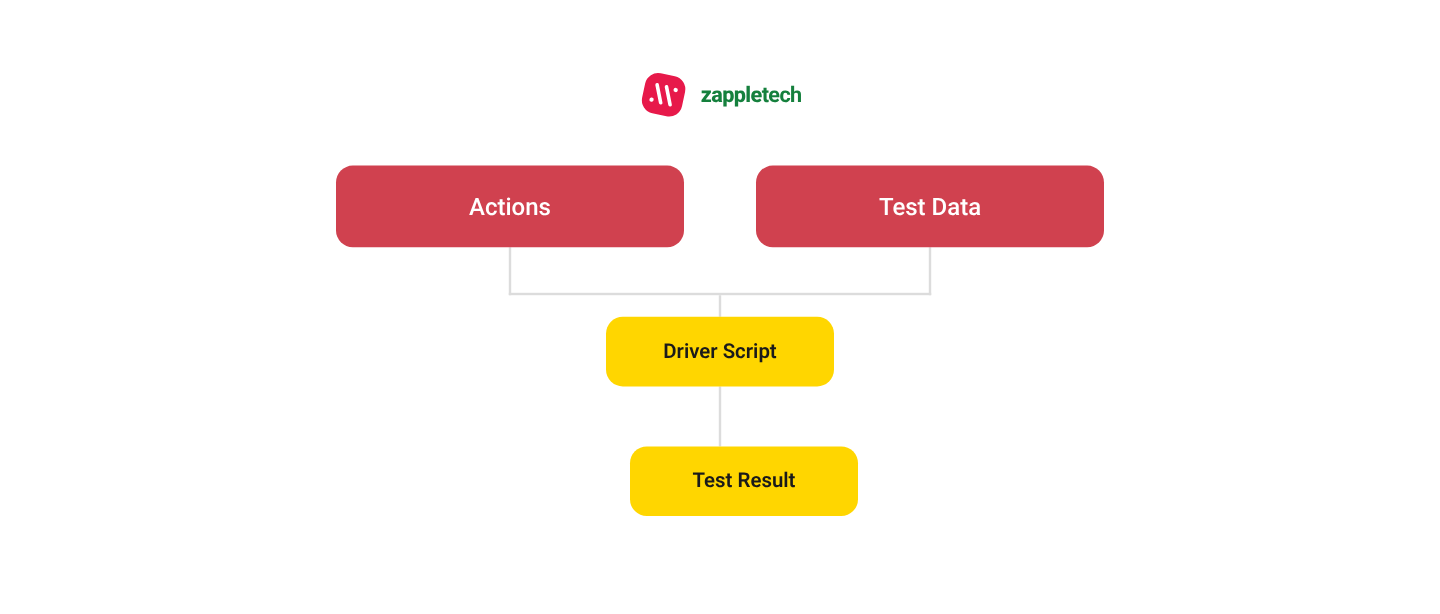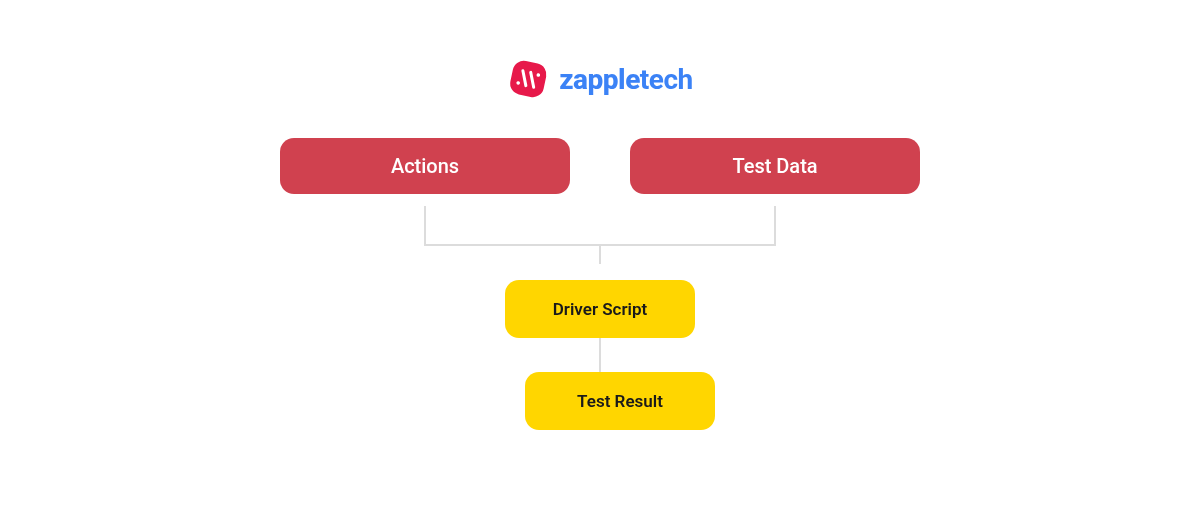--- a/index.html
+++ b/index.html
@@ -18,52 +18,52 @@
       display: flex;
       align-items: center;
       gap: 10px;
     }
     .logo-icon {
       width: 42px;
       height: 42px;
       position: relative;
     }
     .logo-text {
-      font-size: 28px;
+      font-size: 18px;
       font-weight: 700;
-      color: #3b82f6;
+      color: #15803d;
       letter-spacing: -0.5px;
     }
     .logo-text .bold { font-weight: 800; }
     .box {
       position: absolute;
       display: flex;
       align-items: center;
       justify-content: center;
       border-radius: 14px;
     }
     .box-red {
       background: #d0414f;
       color: #ffffff;
       font-size: 20px;
       font-weight: 500;
       width: 290px;
-      height: 56px;
+      height: 68px;
     }
     .box-yellow {
       background: #ffd600;
       color: #1a1a1a;
       font-size: 17px;
       font-weight: 600;
       width: 190px;
       height: 58px;
     }
     #box-actions { top: 138px; left: 280px; }
     #box-testdata { top: 138px; left: 630px; }
-    #box-driver { top: 280px; left: 505px; }
+    #box-driver { top: 264px; left: 505px; }
     #box-result { top: 372px; left: 505px; margin-left: 20px; }
     .connector {
       position: absolute;
       background: #dcdcdc;
     }
     
     #c-actions-down { left: 424px; top: 206px; width: 2px; height: 40px; }
     
     #c-testdata-down { left: 774px; top: 206px; width: 2px; height: 40px; }
     

